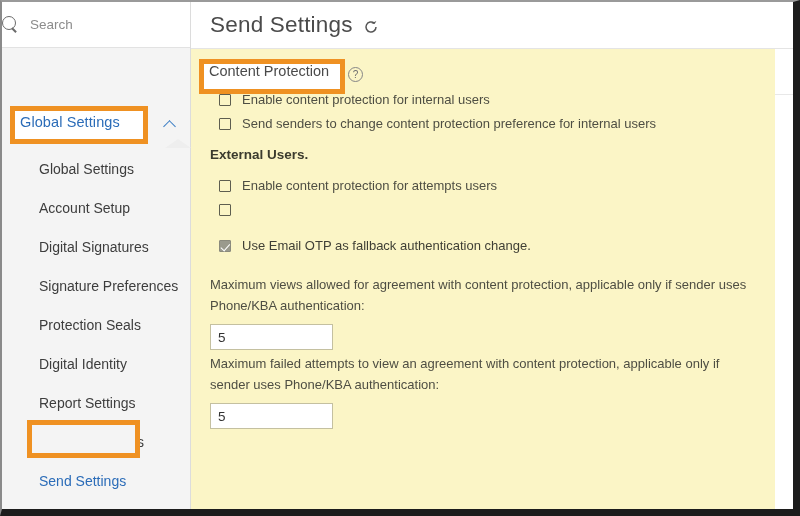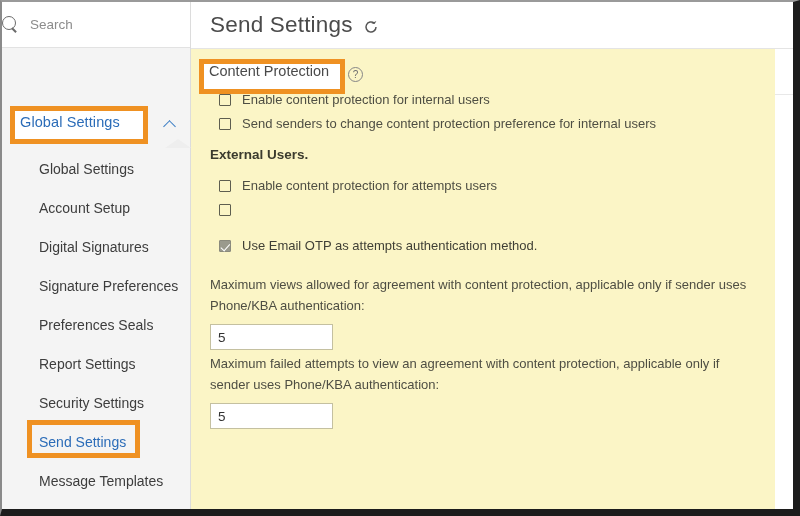--- a/index.html
+++ b/index.html
@@ -313,21 +313,24 @@
       <div class="nav-item">
         <span class="nav-label">Account Setup</span>
       </div>
       <div class="nav-item">
         <span class="nav-label">Digital Signatures</span>
       </div>
       <div class="nav-item">
         <span class="nav-label">Signature Preferences</span>
       </div>
       <div class="nav-item">
-        <span class="nav-label">Preferences Seals</span>
+        <span class="nav-label">Protection Seals</span>
+      </div>
+      <div class="nav-item">
+        <span class="nav-label">Digital Identity</span>
       </div>
       <div class="nav-item">
         <span class="nav-label">Report Settings</span>
       </div>
       <div class="nav-item">
         <span class="nav-label">Security Settings</span>
       </div>
       <div class="nav-item active">
         <span class="nav-label">Send Settings</span>
       </div>
@@ -373,21 +376,21 @@
       <div class="chk-row">
         <span class="chk-box"></span>
         <span class="chk-label">Enable content protection for attempts users</span>
       </div>
       <div class="chk-row">
         <span class="chk-box"></span>
       </div>
 
       <div class="chk-row otp">
         <span class="chk-box checked"></span>
-        <span class="chk-label">Use Email OTP as attempts authentication method.</span>
+        <span class="chk-label">Use Email OTP as fallback authentication change.</span>
       </div>
 
       <div class="field-block">
         <div class="field-label">Maximum views allowed for agreement with content protection, applicable only if sender uses Phone/KBA authentication:</div>
         <div class="field-input">5</div>
       </div>
 
       <div class="field-block second">
         <div class="field-label">Maximum failed attempts to view an agreement with content protection, applicable only if sender uses Phone/KBA authentication:</div>
         <div class="field-input">5</div>

